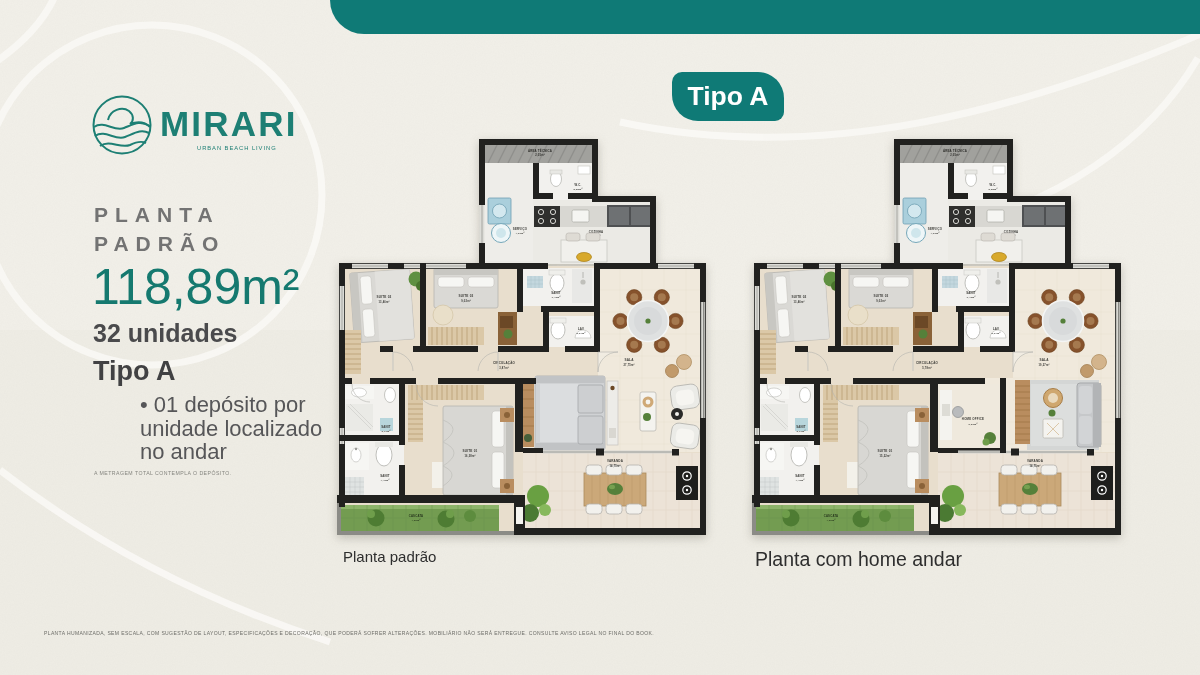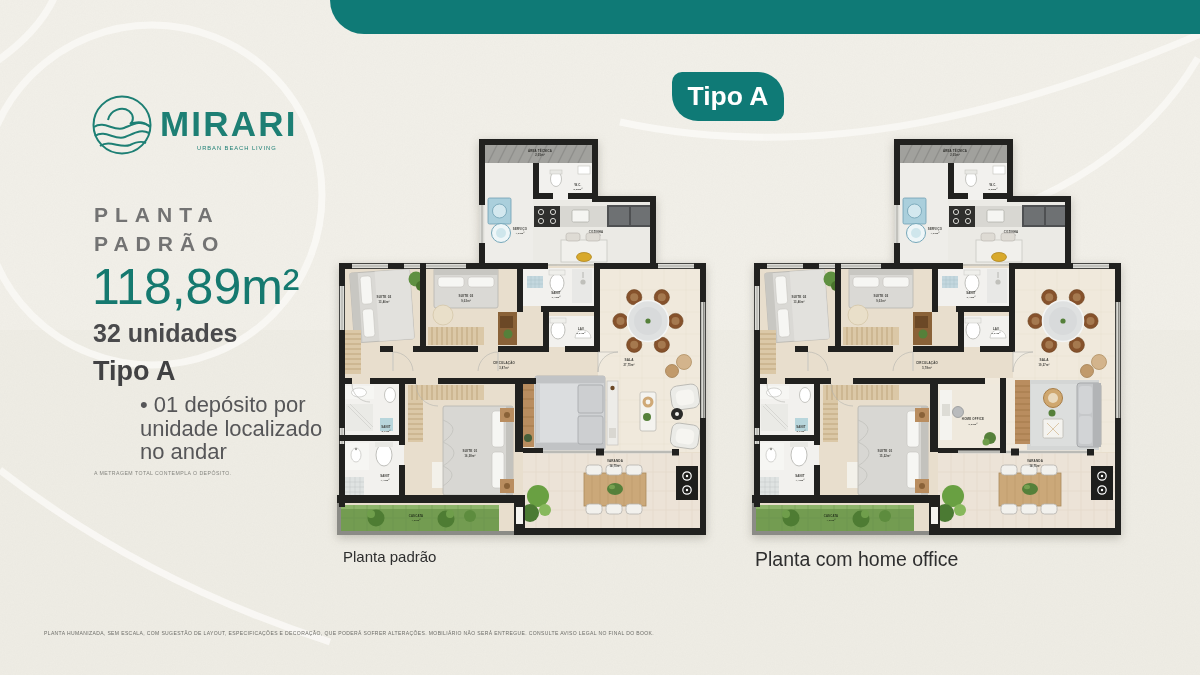--- a/index.html
+++ b/index.html
@@ -838,15 +838,15 @@
     <rect x="585" y="378" width="6" height="6" fill="#21211f"></rect>
 
   <rect x="600" y="380" width="15" height="64" fill="#b98d5f"></rect>
     <path d="M600,386 h15 M600,392 h15 M600,398 h15 M600,404 h15 M600,410 h15 M600,416 h15 M600,422 h15 M600,428 h15 M600,434 h15 M600,440 h15" stroke="#9c7444" stroke-width="0.7"></path>
 
   <path d="M598,372 A20,20 0 0 1 618,352 L598,352 Z" fill="#f2efe8" fill-opacity="0.5" stroke="#b3b3ae" stroke-width="0.6"></path>
 </svg>
 
 <div class="abs" style="left:343px;top:548px;font-size:15px;color:#2e2e2e;">Planta padrão</div>
 
-<div class="abs" style="left:755px;top:548px;font-size:19.5px;color:#2e2e2e;">Planta com home office</div>
+<div class="abs" style="left:755px;top:548px;font-size:19.5px;color:#2e2e2e;">Planta com home andar</div>
 
 <div class="abs" style="left:44px;top:629.5px;font-size:5.05px;letter-spacing:0.36px;color:#6d6d68;">PLANTA HUMANIZADA, SEM ESCALA, COM SUGESTÃO DE LAYOUT, ESPECIFICAÇÕES E DECORAÇÃO, QUE PODERÁ SOFRER ALTERAÇÕES. MOBILIÁRIO NÃO SERÁ ENTREGUE. CONSULTE AVISO LEGAL NO FINAL DO BOOK.</div>
 
 </body></html>

